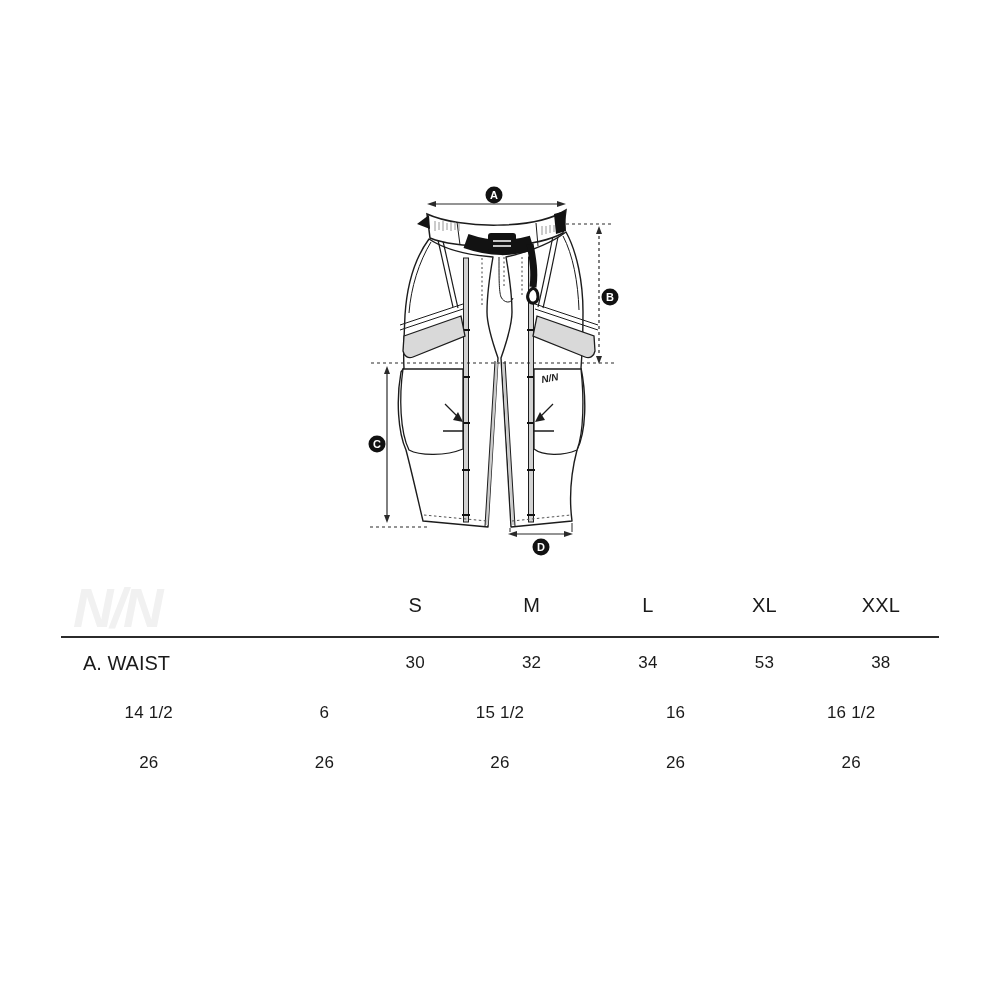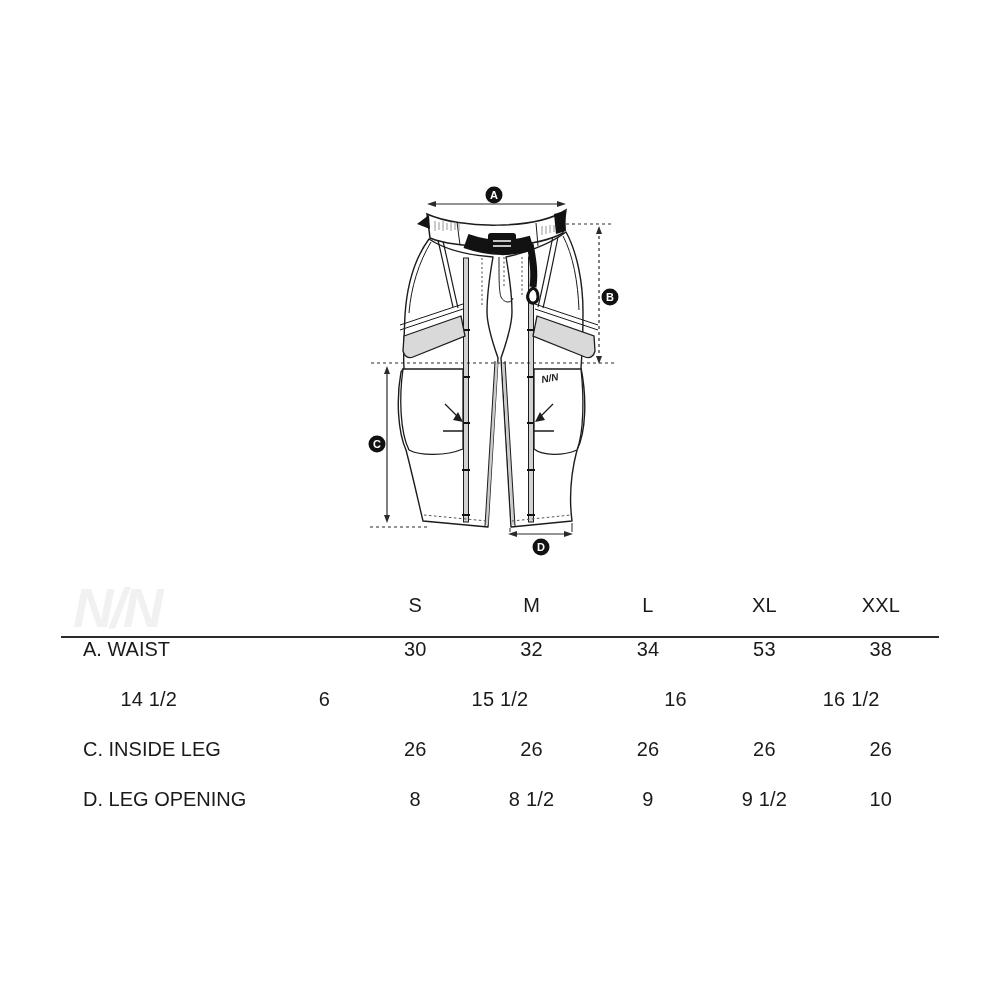--- a/index.html
+++ b/index.html
@@ -9,24 +9,24 @@
   }
   .drawing-wrap{position:absolute;left:0;top:0;width:1000px;height:1000px;}
   
   .size-table{position:absolute;left:61px;top:575px;width:878px;}
   .size-table .header-row{
     display:flex;align-items:center;height:61px;border-bottom:2px solid #2b2b2b;position:relative;
   }
   .ghost-logo{position:absolute;left:8px;top:-8px;width:130px;height:80px;pointer-events:none;}
   .label-col{flex:0 0 296px;}
   .size-col{flex:1;text-align:center;font-size:20px;letter-spacing:.2px;}
-  .trow{display:flex;height:50px;font-size:20px;}
+  .trow{display:flex;align-items:center;height:50px;font-size:20px;}
   .trow:first-of-type{margin-top:3px;}
   .trow .label-col{padding-left:22px;box-sizing:border-box;}
-  .trow .size-col{font-size:20px;}
+  .trow .size-col{font-size:17px;}
 </style>
 </head>
 <body>
 
 <div class="drawing-wrap">
 <svg width="1000" height="1000" viewBox="0 0 1000 1000">
 
   <g stroke="#1c1c1c" stroke-width="1.4" fill="#ffffff" stroke-linejoin="round" stroke-linecap="round">
     <path d="M429,239 C415,258 407,285 405,315 C404,340 403,355 404,368 L401,372
          C396,400 398,432 406,450 C412,473 418,500 423,521
@@ -177,30 +177,21 @@
 
   <div class="trow">
     <div class="size-col">14 1/2</div>
     <div class="size-col">6</div>
     <div class="size-col">15 1/2</div>
     <div class="size-col">16</div>
     <div class="size-col">16 1/2</div>
   </div>
 
   <div class="trow">
-    <div class="label-col">C. INSIDE LEG</div>
     <div class="size-col">26</div>
     <div class="size-col">26</div>
     <div class="size-col">26</div>
     <div class="size-col">26</div>
     <div class="size-col">26</div>
   </div>
 
-  <div class="trow">
-    <div class="label-col">D. LEG OPENING</div>
-    <div class="size-col">8</div>
-    <div class="size-col">8 1/2</div>
-    <div class="size-col">9</div>
-    <div class="size-col">9 1/2</div>
-    <div class="size-col">10</div>
-  </div>
 
 </div>
 
 </body></html>

